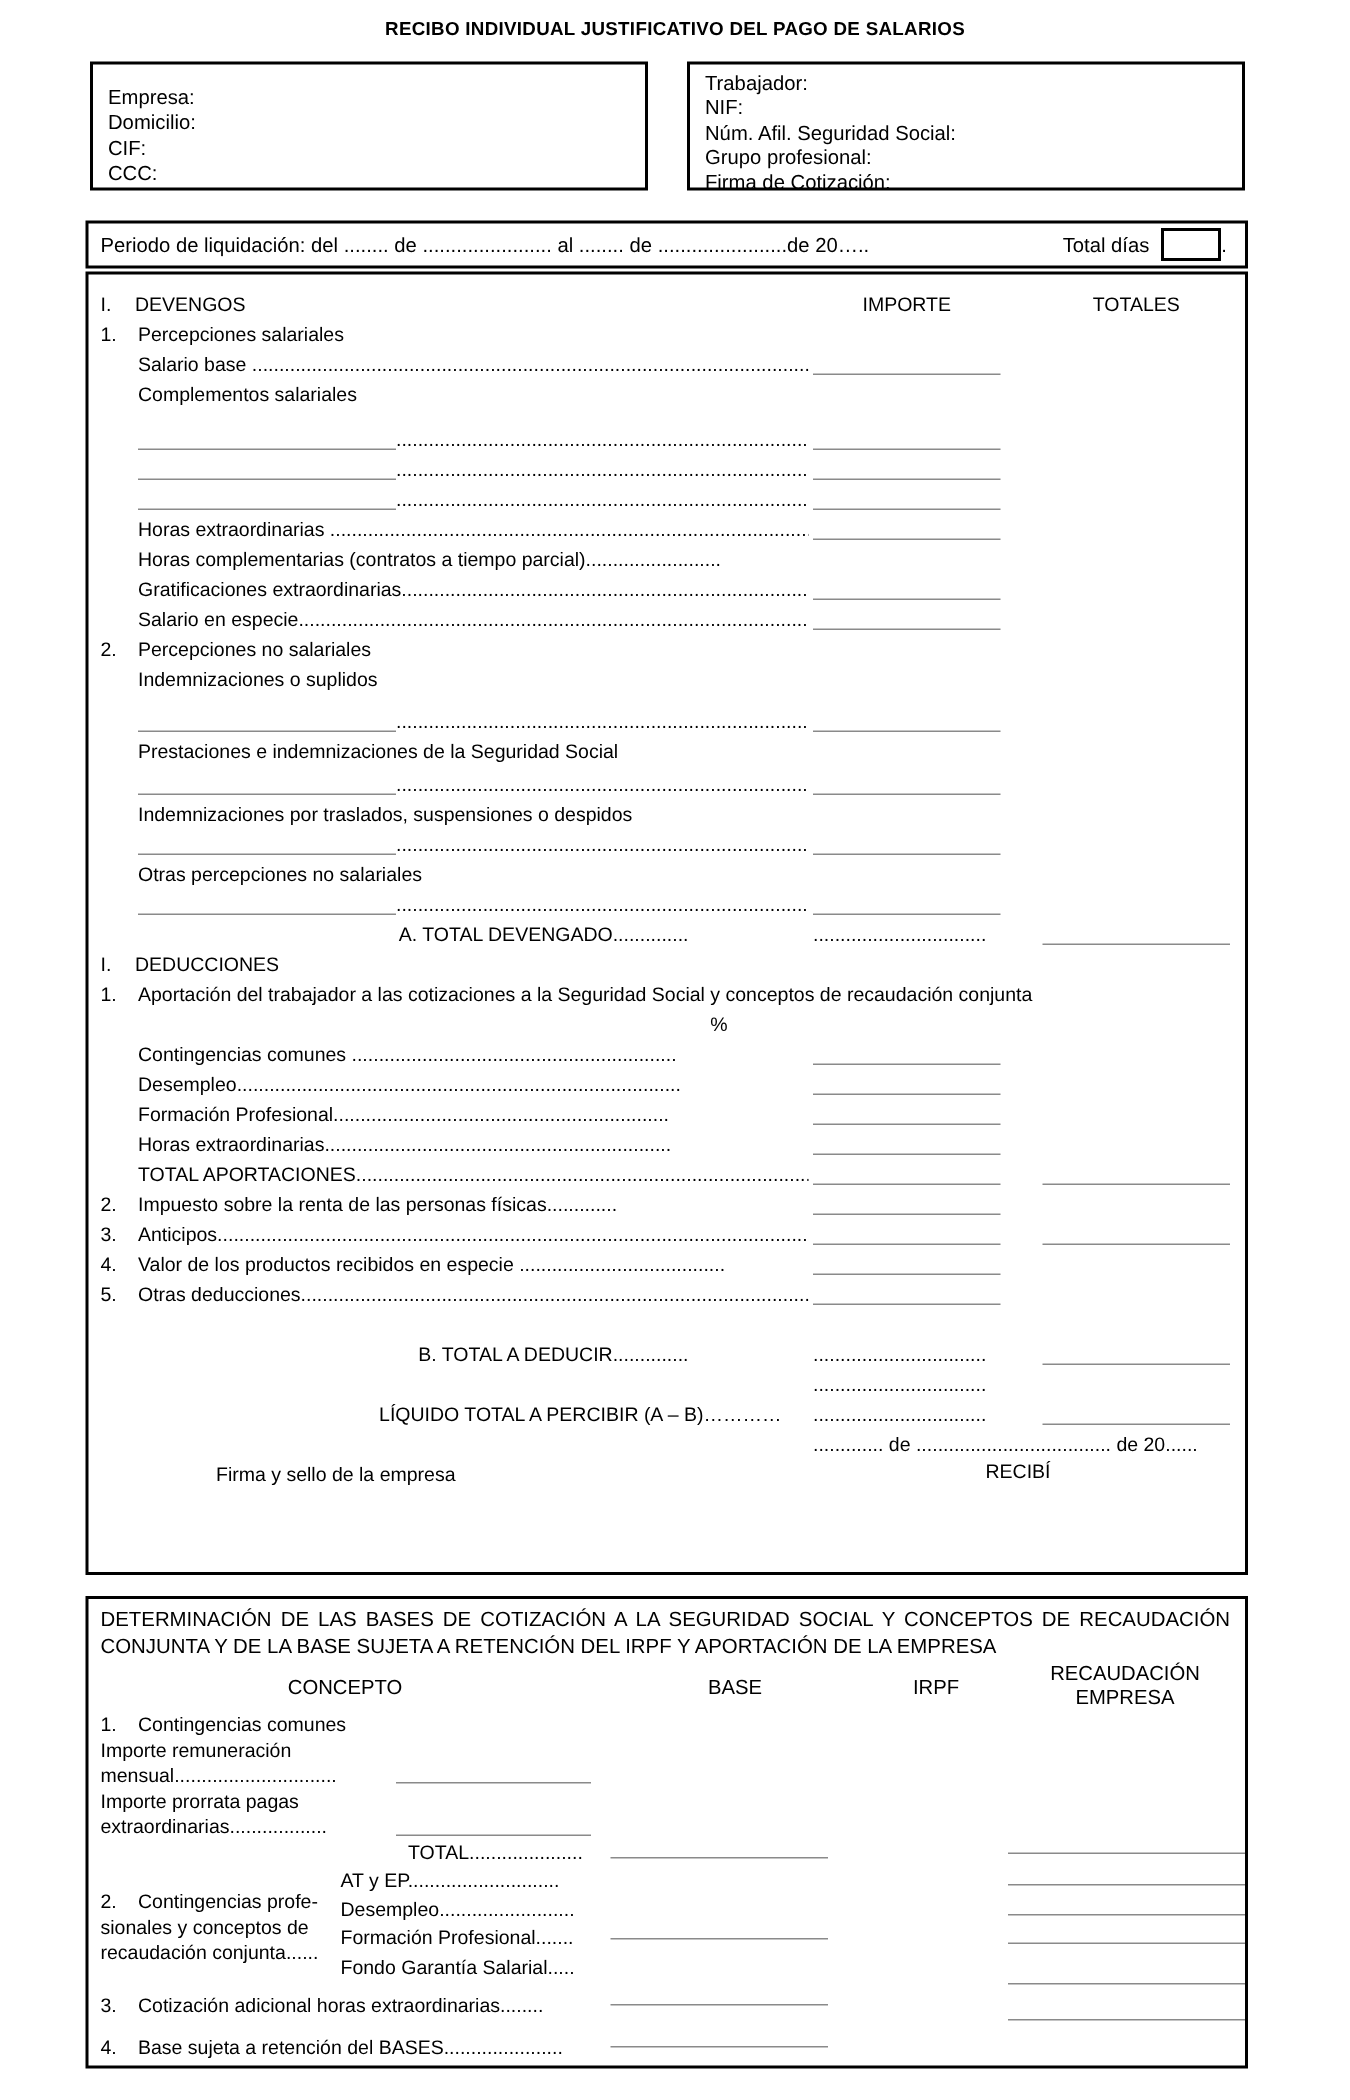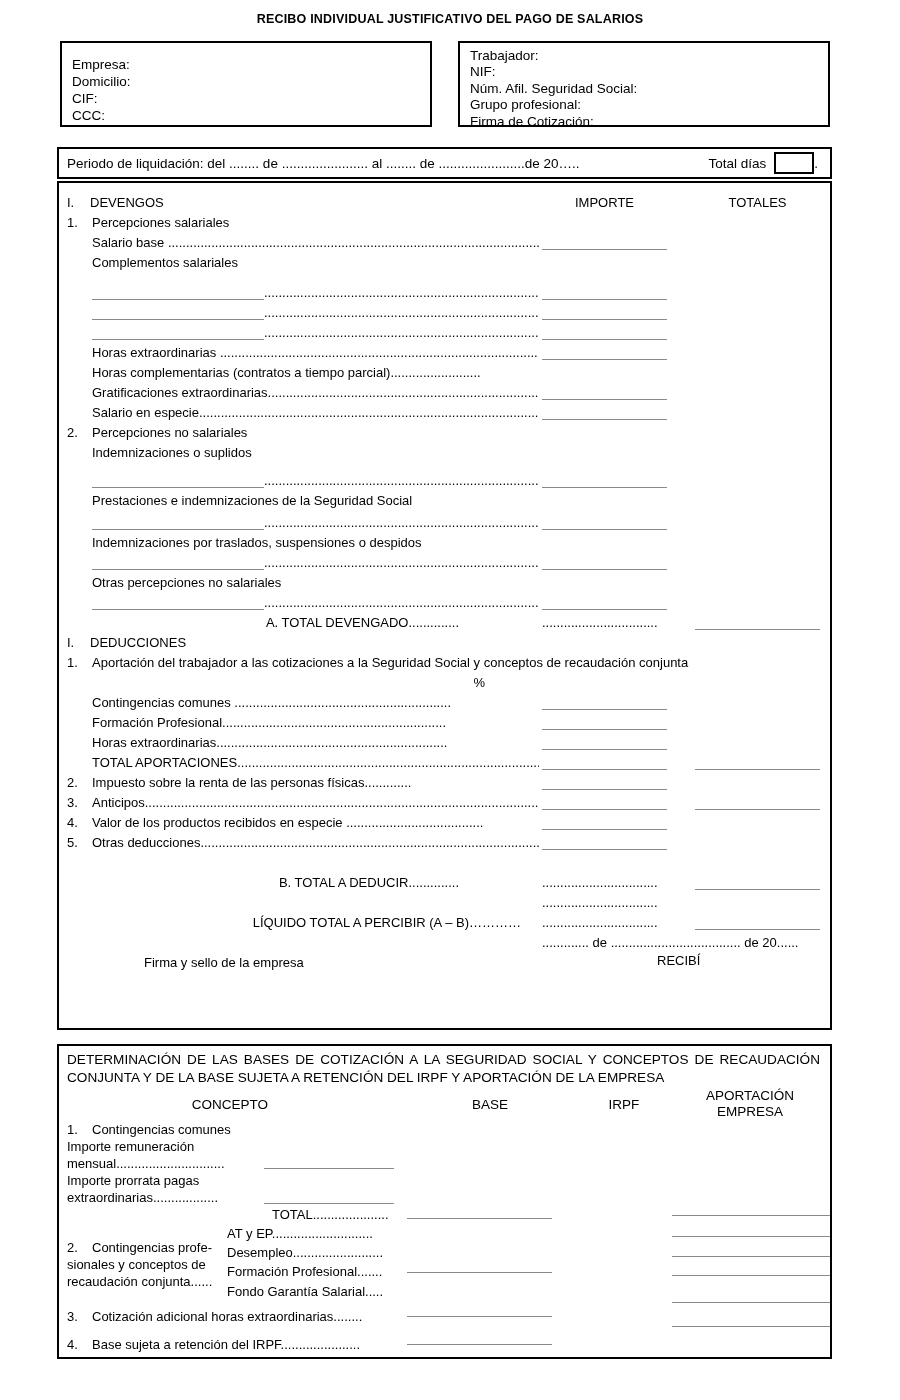--- a/index.html
+++ b/index.html
@@ -241,20 +241,26 @@
     </div>
 
     <div class="row">
       <div class="c1">
           <span class="ml">Contingencias comunes ............................................................</span>
         </div>
       <div class="c2 uline"></div>
     </div>
     <div class="row">
       <div class="c1">
+          <span class="ml">Desempleo..................................................................................</span>
+        </div>
+      <div class="c2 uline"></div>
+    </div>
+    <div class="row">
+      <div class="c1">
           <span class="ml">Formación Profesional..............................................................</span>
         </div>
       <div class="c2 uline"></div>
     </div>
     <div class="row">
       <div class="c1">
           <span class="ml">Horas extraordinarias................................................................</span>
         </div>
       <div class="c2 uline"></div>
     </div>
@@ -328,21 +334,21 @@
 
     <div class="spacer58"></div>
   </div>
 
   <div class="basesbox">
     <div class="bb-header">DETERMINACIÓN DE LAS BASES DE COTIZACIÓN A LA SEGURIDAD SOCIAL Y CONCEPTOS DE RECAUDACIÓN CONJUNTA Y DE LA BASE SUJETA A RETENCIÓN DEL IRPF Y APORTACIÓN DE LA EMPRESA</div>
 
     <div class="abs colhead" style="left:111px;top:51px;width:120px">CONCEPTO</div>
     <div class="abs colhead" style="left:381px;top:51px;width:100px">BASE</div>
     <div class="abs colhead" style="left:515px;top:51px;width:100px">IRPF</div>
-    <div class="abs colhead wrap2" style="left:636px;top:42px;width:110px">APORTACIÓN EMPRESA</div>
+    <div class="abs colhead wrap2" style="left:636px;top:42px;width:110px">RECAUDACIÓN EMPRESA</div>
 
     <div class="abs" style="left:8px;top:76px">
       <span class="num">1.</span><span>Contingencias comunes</span>
     </div>
     <div class="abs" style="left:8px;top:93px">Importe remuneración</div>
     <div class="abs" style="left:8px;top:110px">mensual..............................</div>
     <div class="abs wline" style="left:205px;top:109px;width:130px"></div>
     <div class="abs" style="left:8px;top:127px">Importe prorrata pagas</div>
     <div class="abs" style="left:8px;top:144px">extraordinarias..................</div>
     <div class="abs wline" style="left:205px;top:144px;width:130px"></div>
@@ -370,18 +376,18 @@
     <div class="abs" style="left:8px;top:211px">sionales y conceptos de</div>
     <div class="abs" style="left:8px;top:228px">recaudación conjunta......</div>
 
     <div class="abs" style="left:8px;top:263px">
       <span class="num">3.</span><span>Cotización adicional horas extraordinarias........</span>
     </div>
     <div class="abs wline" style="left:348px;top:257px;width:145px"></div>
     <div class="abs wline" style="left:613px;top:267px;width:158px"></div>
 
     <div class="abs" style="left:8px;top:291px">
-      <span class="num">4.</span><span>Base sujeta a retención del IRPF......................</span>
+      <span class="num">4.</span><span>Base sujeta a retención del BASES......................</span>
     </div>
     <div class="abs wline" style="left:348px;top:285px;width:145px"></div>
   </div>
 
 </div>
 
 </body></html>

